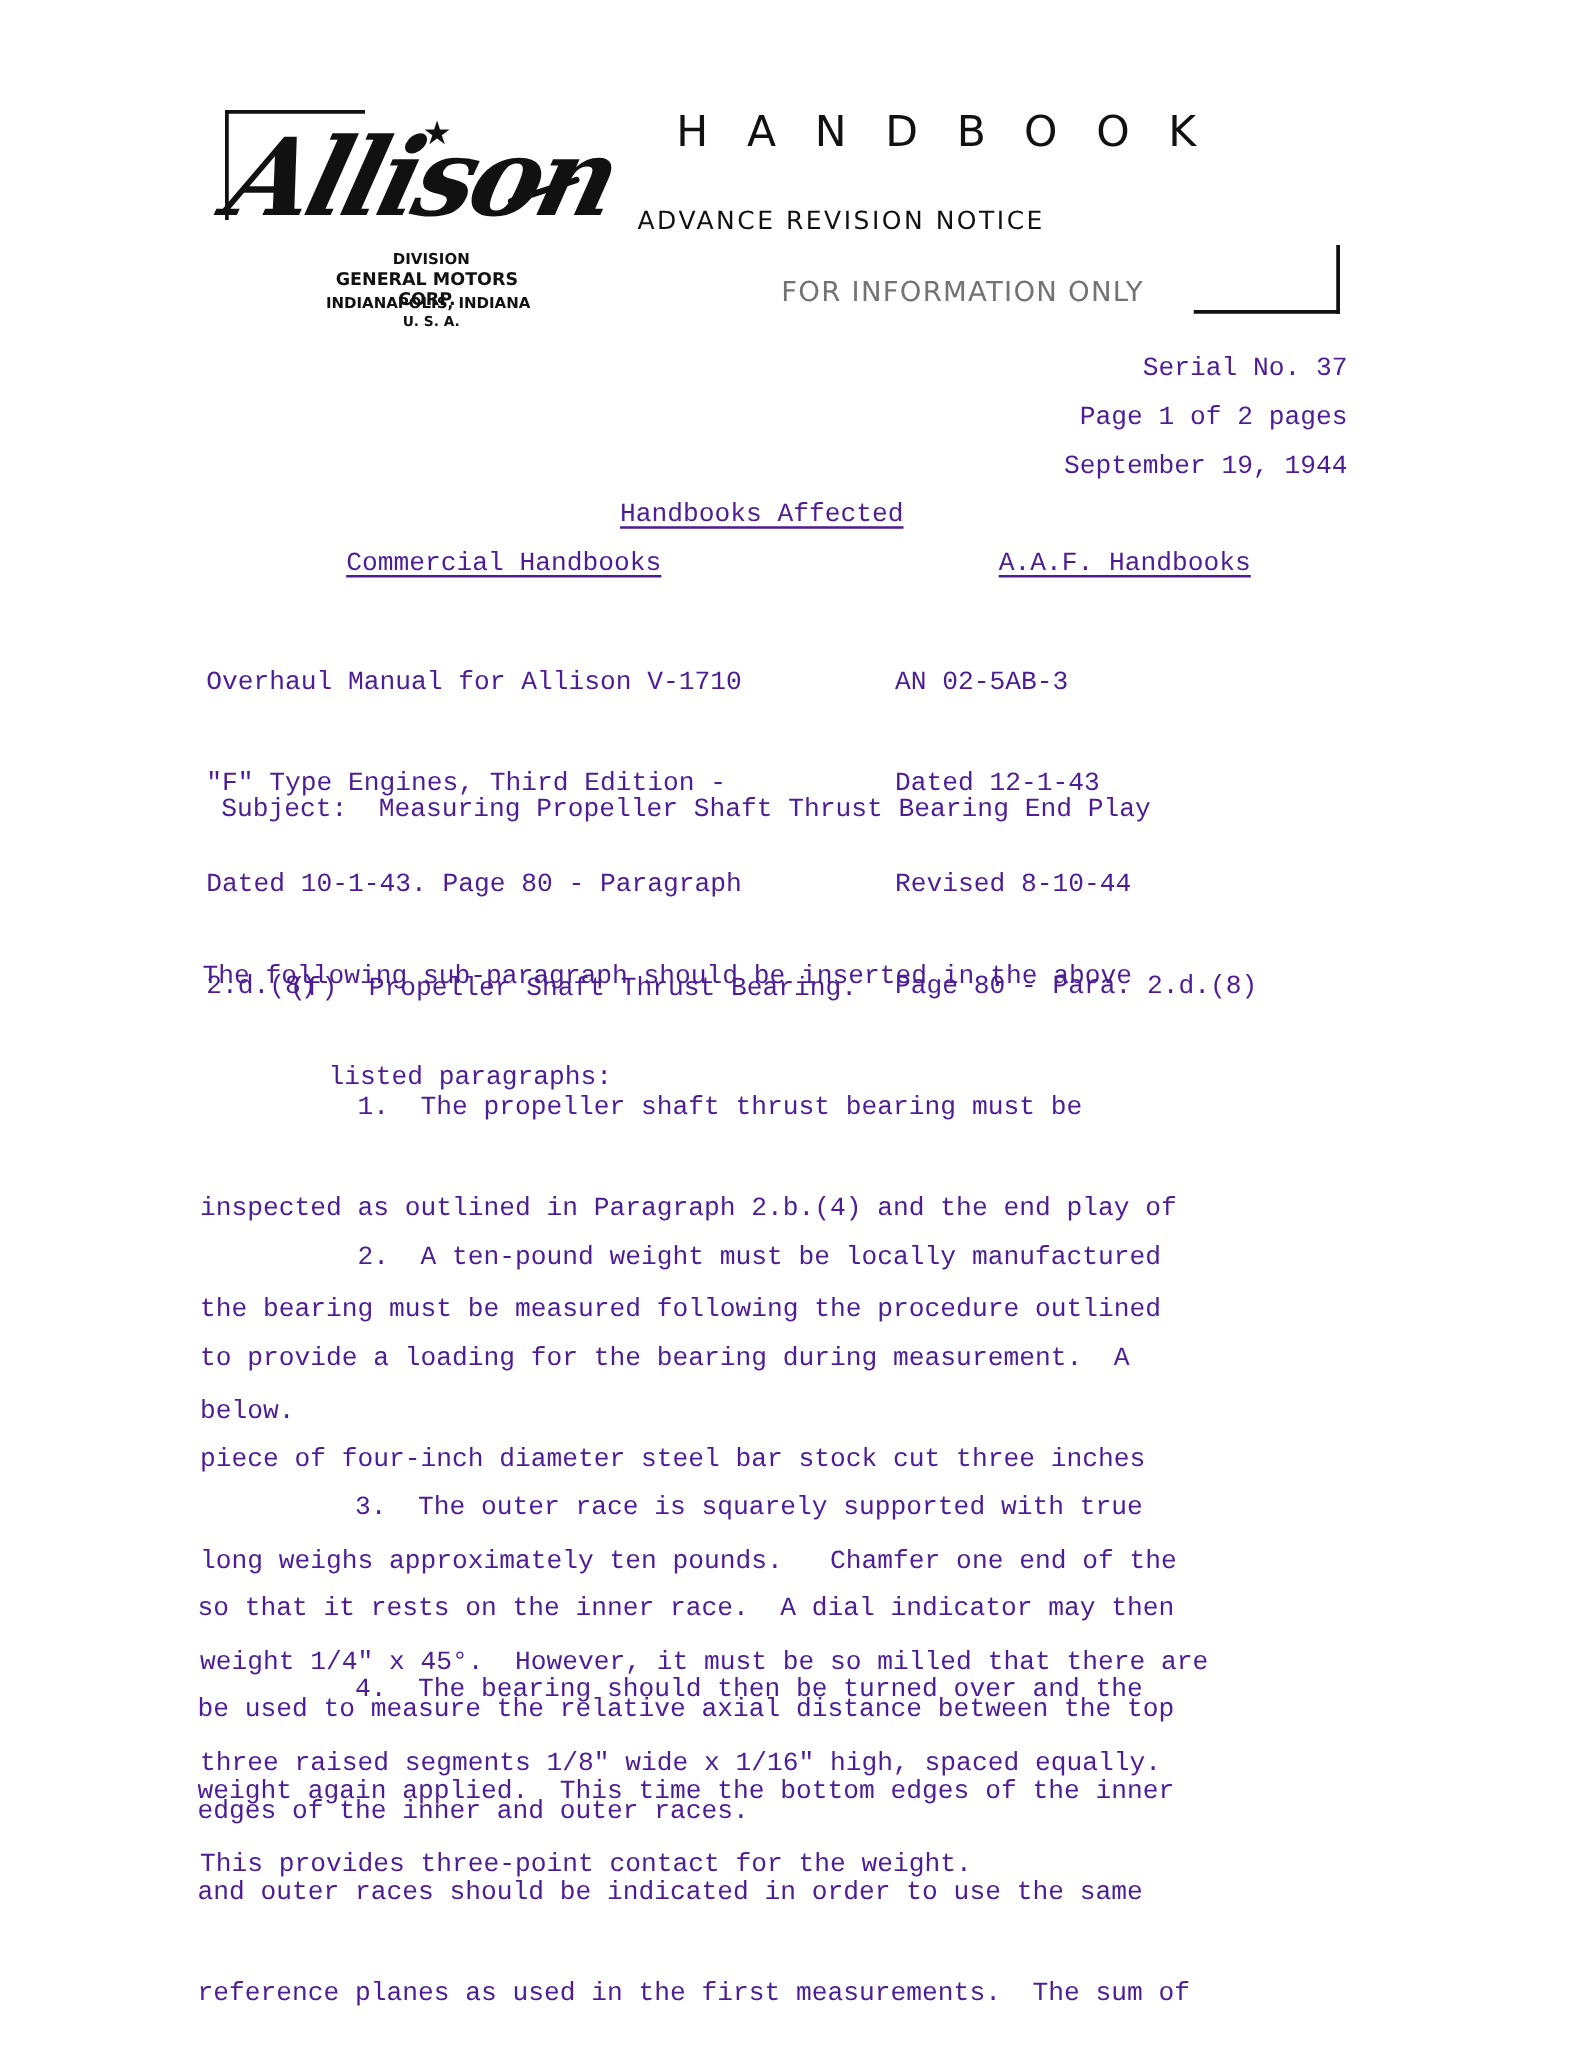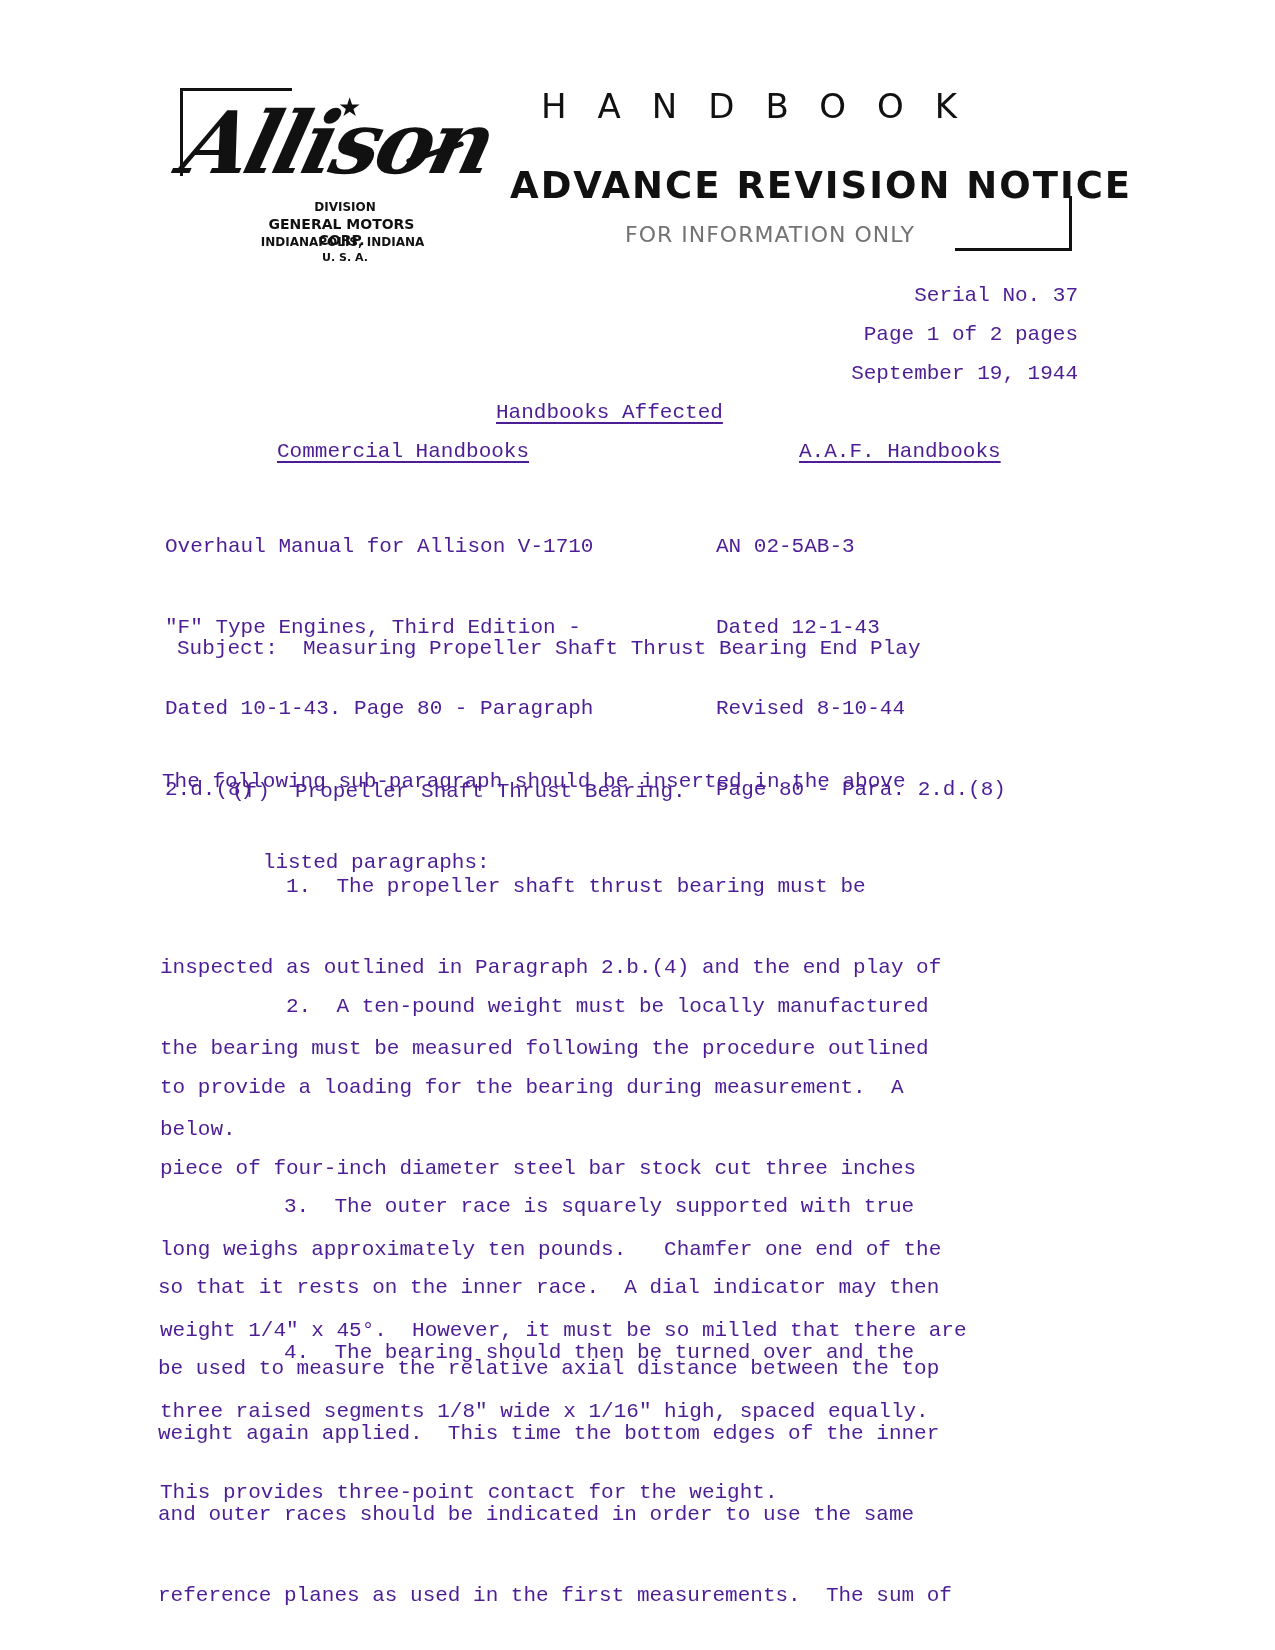--- a/index.html
+++ b/index.html
@@ -10,21 +10,21 @@
   
   .logo-bracket-top { position:absolute; left:180px; top:88px; width:112px; height:3px; background:#111; }
   .logo-bracket-left { position:absolute; left:180px; top:88px; width:3px; height:88px; background:#111; }
   .logo-script { position:absolute; left:185px; top:92px; font-family:"DejaVu Serif",serif; font-style:italic; font-weight:bold; font-size:86px; letter-spacing:-4px; color:#111; transform:skewX(-14deg); }
   .logo-star { position:absolute; left:338px; top:92px; font-size:26px; color:#111; font-family:"DejaVu Sans",sans-serif; }
   .logo-swash { position:absolute; left:405px; top:150px; width:60px; height:5px; background:#111; transform:rotate(-18deg); border-radius:3px; }
   .logo-sub { position:absolute; font-family:"DejaVu Sans",sans-serif; font-weight:bold; color:#111; text-align:center; }
 
   
   .hb-title { position:absolute; left:541px; top:86px; font-family:"DejaVu Sans",sans-serif; font-weight:normal; font-size:34px; letter-spacing:31px; color:#111; }
-  .hb-sub { position:absolute; left:510px; top:164px; font-family:"DejaVu Sans",sans-serif; font-weight:bold; font-size:37px; letter-spacing:2px; color:#111; }
+  .hb-sub { position:absolute; left:510px; top:164px; font-family:"DejaVu Sans",sans-serif; font-weight:normal; font-size:20px; letter-spacing:2px; color:#111; }
   .hb-info { position:absolute; left:625px; top:222px; font-family:"DejaVu Sans",sans-serif; font-size:22px; letter-spacing:1px; color:#737373; }
   .hb-bracket-bottom { position:absolute; left:955px; top:248px; width:117px; height:3px; background:#111; }
   .hb-bracket-right { position:absolute; left:1069px; top:196px; width:3px; height:55px; background:#111; }
 
   .right { text-align:right; right:197px; }
   .u { text-decoration:underline; text-underline-offset:4px; }
   .para { position:absolute; left:160px; width:960px; line-height:27px; white-space:pre; }
 </style>
 </head>
 <body>
@@ -93,20 +93,21 @@
   <div>long weighs approximately ten pounds.   Chamfer one end of the</div>
   <div>weight 1/4" x 45°.  However, it must be so milled that there are</div>
   <div>three raised segments 1/8″ wide x 1/16" high, spaced equally.</div>
   <div>This provides three-point contact for the weight.</div>
 </div>
 
 <div class="mono para" style="top:1139px;left:158px;">
   <div>          3.  The outer race is squarely supported with true</div>
   <div>so that it rests on the inner race.  A dial indicator may then</div>
   <div>be used to measure the relative axial distance between the top</div>
+  <div>edges of the inner and outer races.</div>
 </div>
 
 <div class="mono para" style="top:1285px;left:158px;">
   <div>          4.  The bearing should then be turned over and the</div>
   <div>weight again applied.  This time the bottom edges of the inner</div>
   <div>and outer races should be indicated in order to use the same</div>
   <div>reference planes as used in the first measurements.  The sum of</div>
   
   
 </div>

